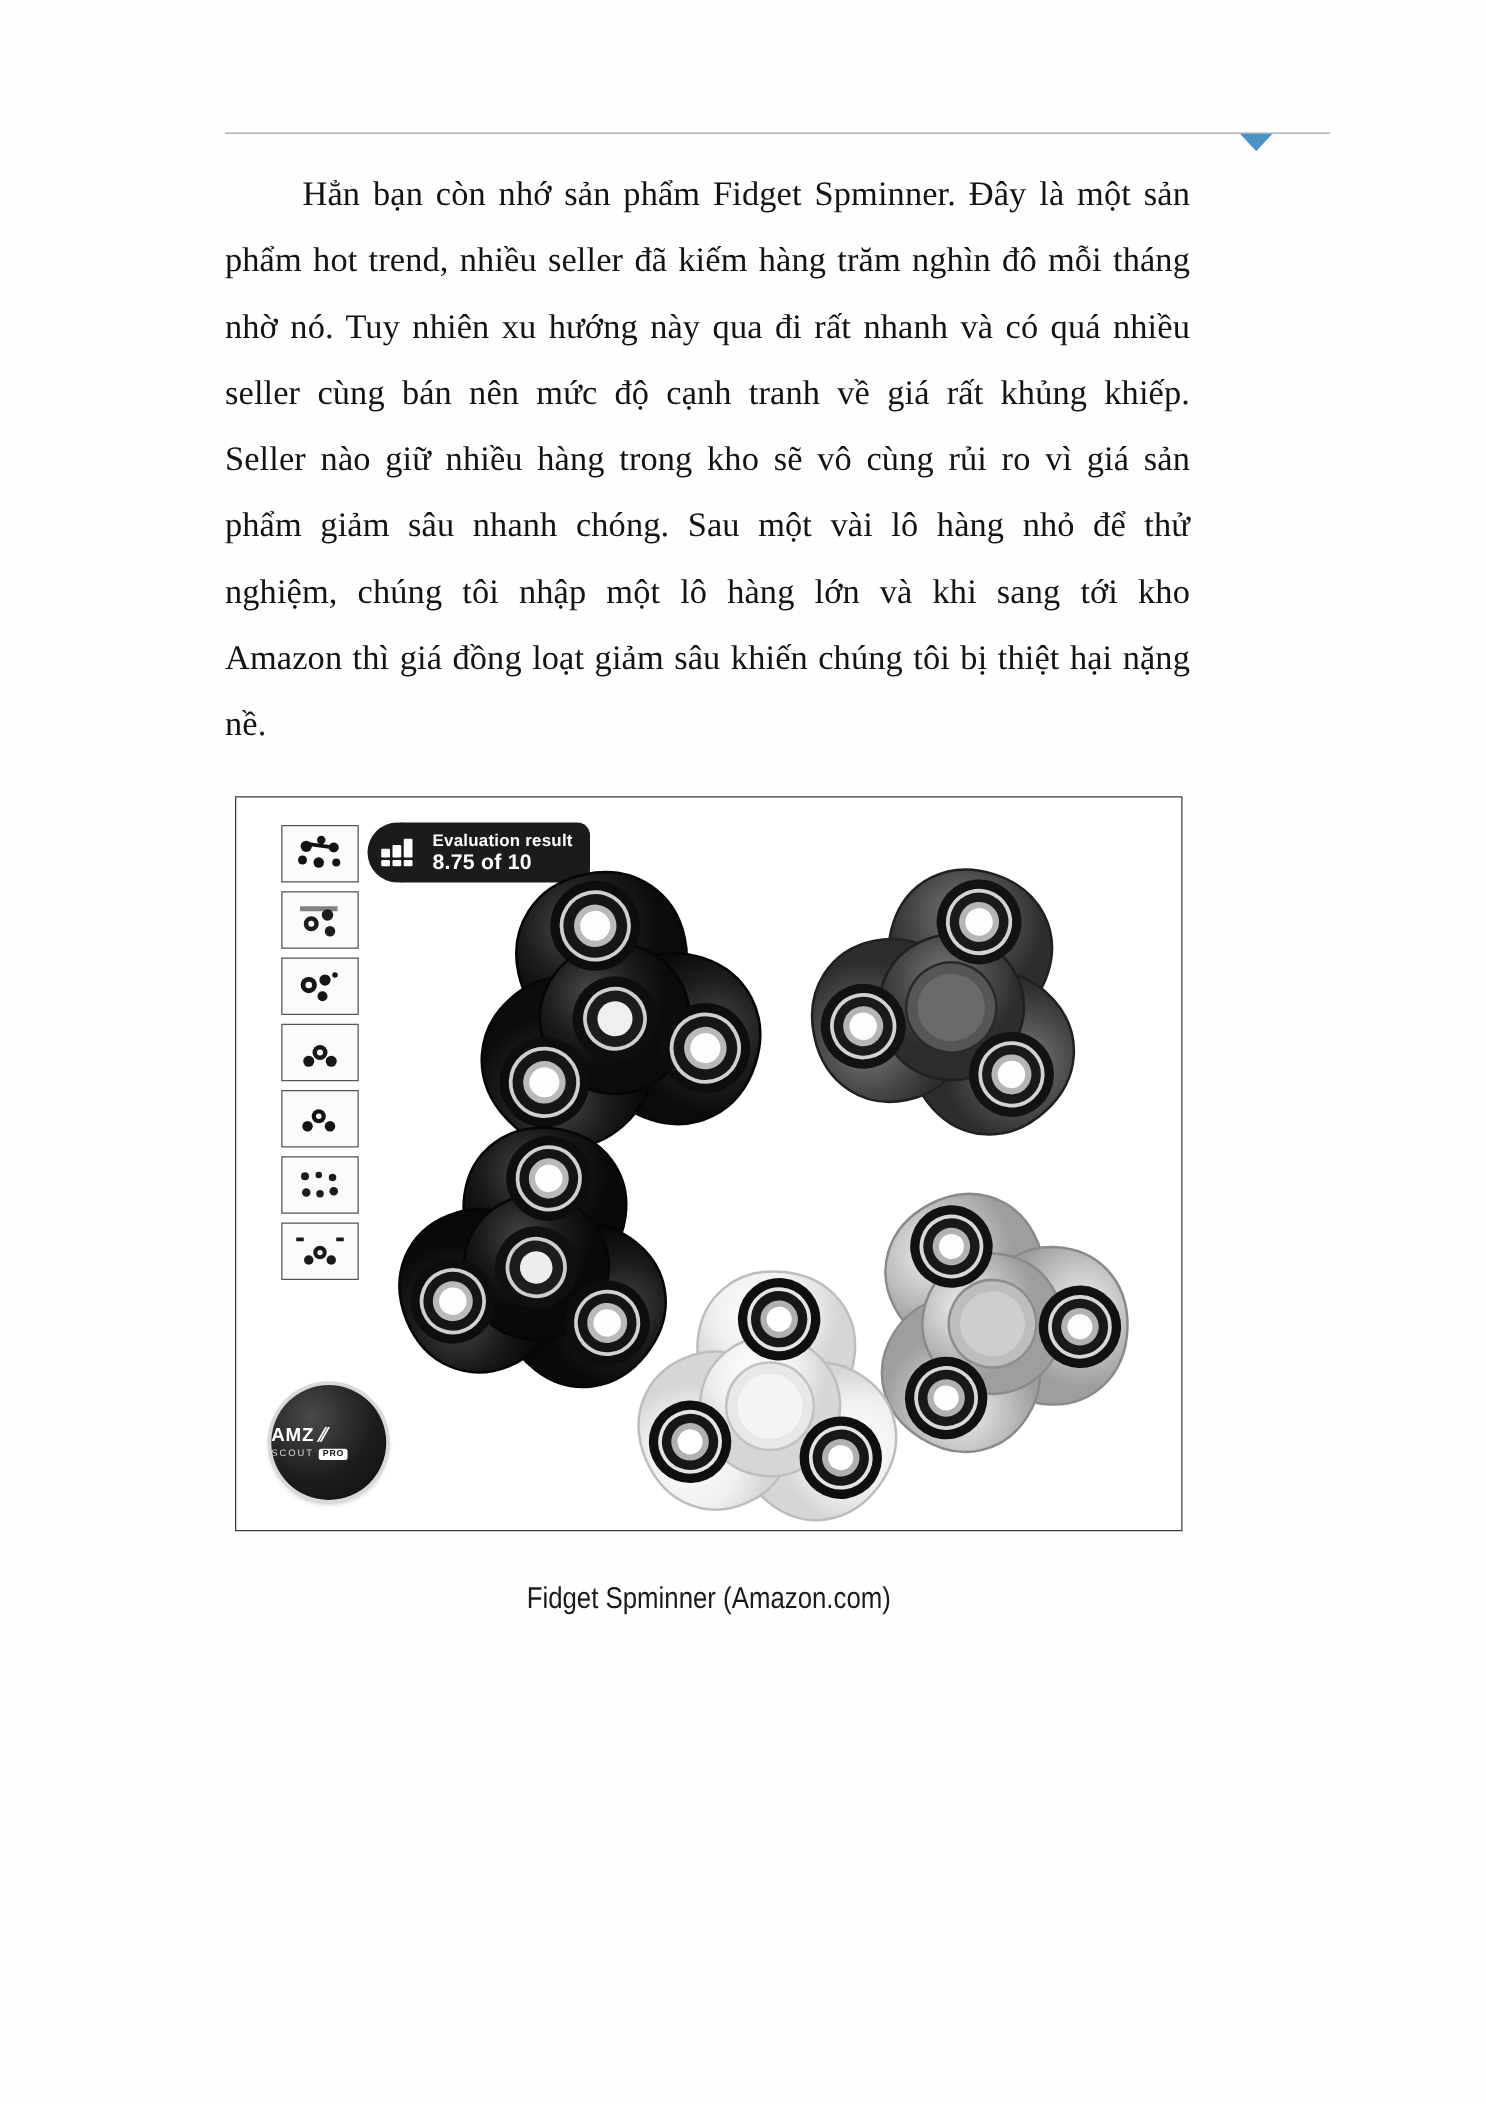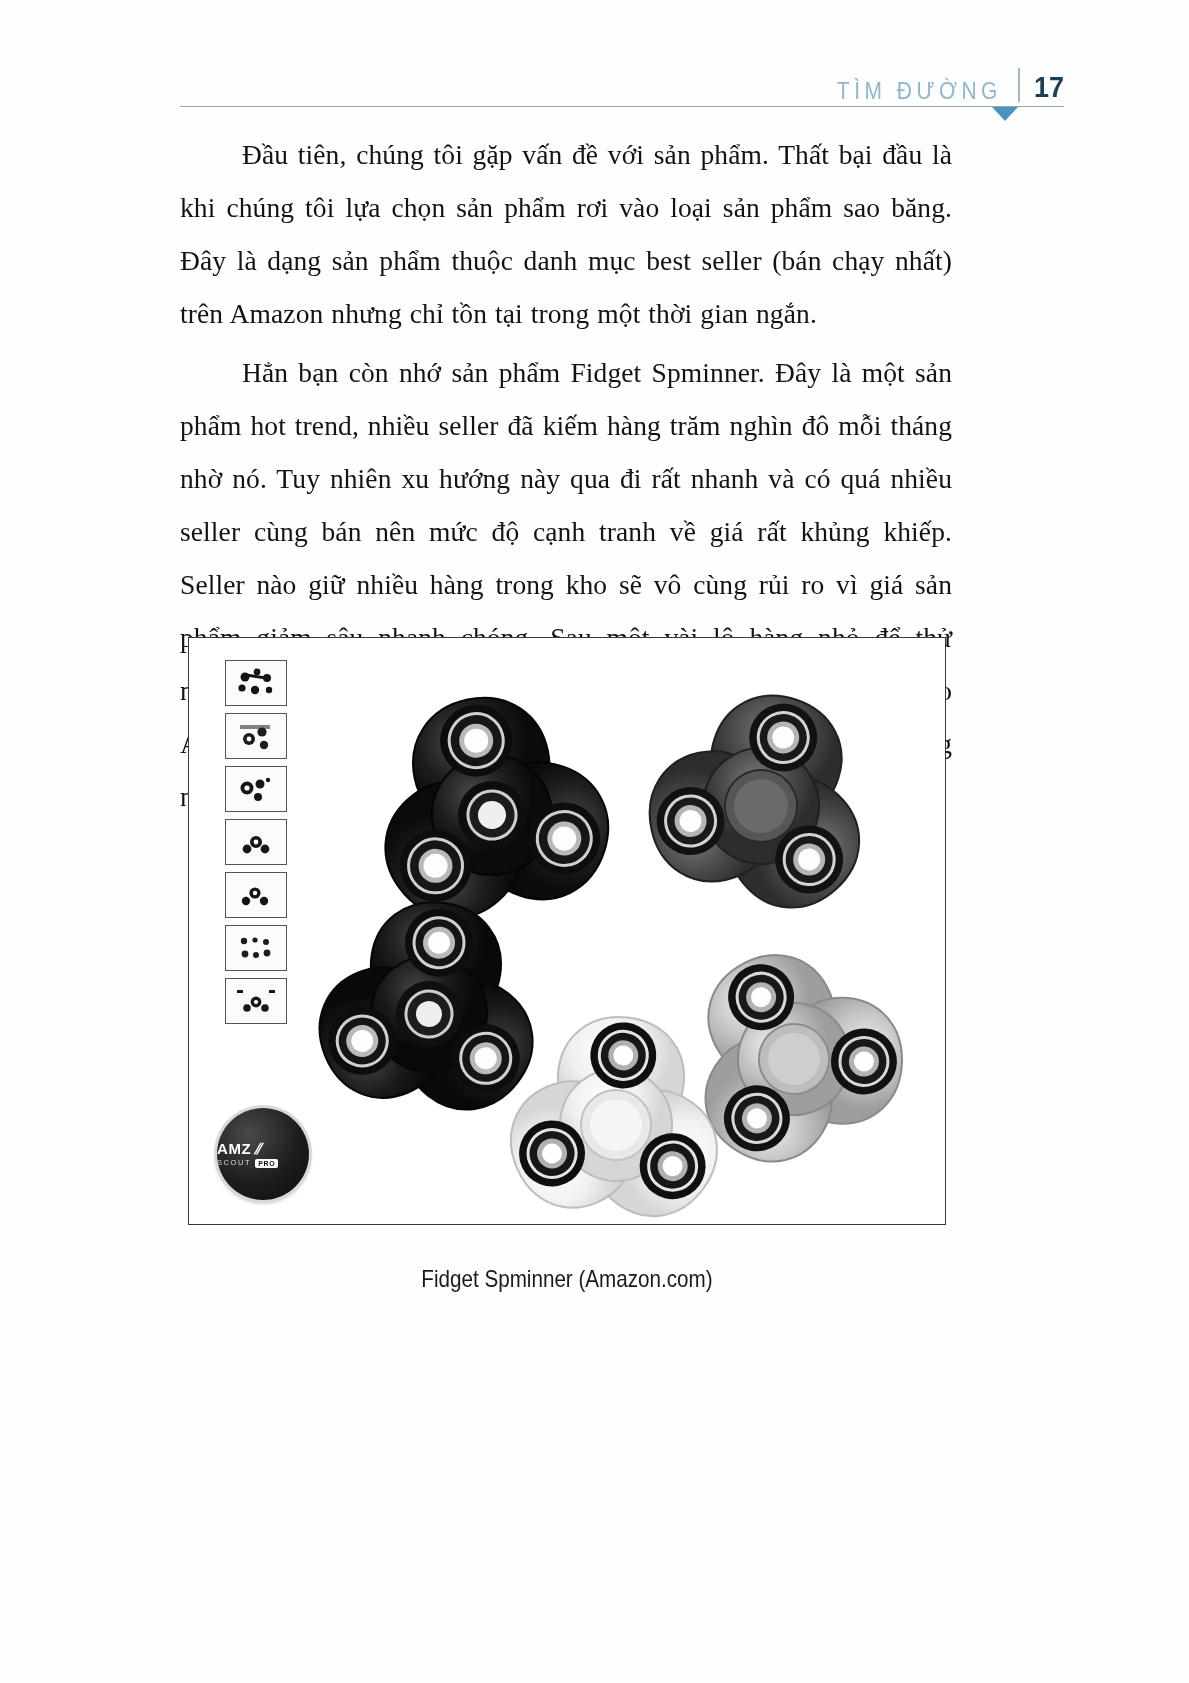--- a/index.html
+++ b/index.html
@@ -257,31 +257,25 @@
   .spinner {
     position: absolute;
   }
 </style>
 </head>
 <body>
 
 <div class="page">
 
   <div class="header">
-    <div class="header-inner">
-      <span class="header-title">TÌM ĐƯỜNG</span>
-      <span class="header-sep"></span>
-      <span class="header-page">17</span>
-    </div>
     <div class="header-rule"></div>
     <div class="header-marker"></div>
   </div>
 
   <div class="content">
-    <p class="para">Đầu tiên, chúng tôi gặp vấn đề với sản phẩm. Thất bại đầu là khi chúng tôi lựa chọn sản phẩm rơi vào loại sản phẩm sao băng. Đây là dạng sản phẩm thuộc danh mục best seller (bán chạy nhất) trên Amazon nhưng chỉ tồn tại trong một thời gian ngắn.</p>
     <p class="para">Hẳn bạn còn nhớ sản phẩm Fidget Spminner. Đây là một sản phẩm hot trend, nhiều seller đã kiếm hàng trăm nghìn đô mỗi tháng nhờ nó. Tuy nhiên xu hướng này qua đi rất nhanh và có quá nhiều seller cùng bán nên mức độ cạnh tranh về giá rất khủng khiếp. Seller nào giữ nhiều hàng trong kho sẽ vô cùng rủi ro vì giá sản phẩm giảm sâu nhanh chóng. Sau một vài lô hàng nhỏ để thử nghiệm, chúng tôi nhập một lô hàng lớn và khi sang tới kho Amazon thì giá đồng loạt giảm sâu khiến chúng tôi bị thiệt hại nặng nề.</p>
   </div>
 
   <div class="figure">
     <div class="figure-box">
 
       <div class="thumbs">
         <div class="thumb">
           <svg class="mini" width="50" height="34" viewBox="0 0 50 34">
             <g fill="#141414">
@@ -356,20 +350,38 @@
                 <circle cx="16" cy="24" r="3.8"></circle>
                 <circle cx="34" cy="24" r="3.8"></circle>
               <circle cx="25" cy="18" r="2.1" fill="#fff"></circle>
               <rect x="6" y="6" width="6" height="3"></rect>
                 <rect x="38" y="6" width="6" height="3"></rect>
             </g>
           </svg>
         </div>
       </div>
 
+      <div class="eval-badge">
+        <div class="eval-circle">
+          <svg width="28" height="24" viewBox="0 0 28 24">
+            <g fill="#ffffff">
+              <rect x="1" y="9" width="7" height="7" rx="1"></rect>
+              <rect x="1" y="18" width="7" height="5" rx="1"></rect>
+              <rect x="10" y="6" width="7" height="10" rx="1"></rect>
+              <rect x="10" y="18" width="7" height="5" rx="1"></rect>
+              <rect x="19" y="1" width="7" height="15" rx="1"></rect>
+              <rect x="19" y="18" width="7" height="5" rx="1"></rect>
+            </g>
+          </svg>
+        </div>
+        <div class="eval-pill">
+          <span class="eval-label">Evaluation result</span>
+          <span class="eval-score">8.75 of 10</span>
+        </div>
+      </div>
 
       <svg class="spinner" style="left:158px; top:32px;" width="290" height="290" viewBox="0 0 290 290">
         <defs>
           <radialGradient id="gBlk1" cx="38%" cy="30%">
             <stop offset="0%" stop-color="#4a4a4a"></stop>
               <stop offset="60%" stop-color="#1d1d1d"></stop>
               <stop offset="100%" stop-color="#0b0b0b"></stop>
           </radialGradient>
         </defs>
         <g transform="translate(145,145) rotate(-12)">

